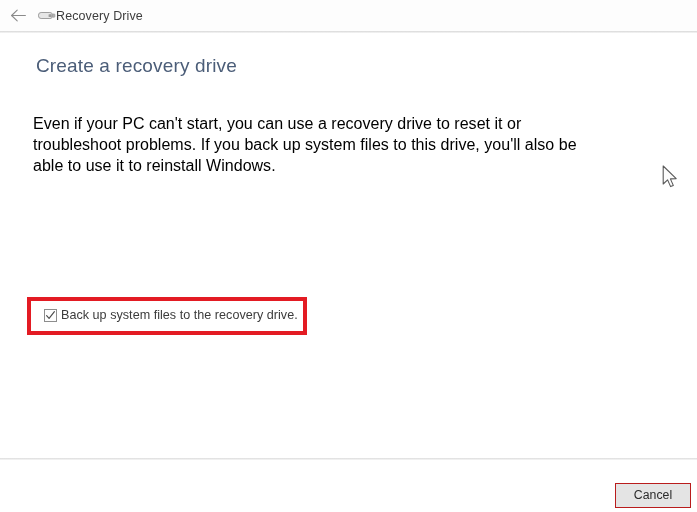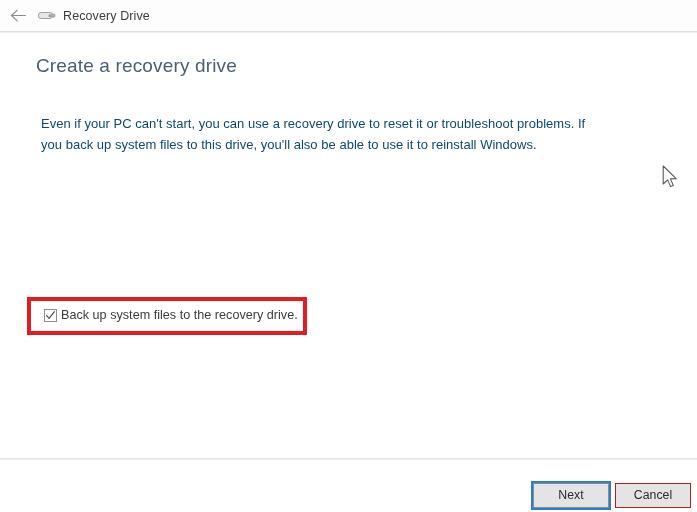--- a/index.html
+++ b/index.html
@@ -41,21 +41,20 @@
   .drive-icon {
     width: 18px;
     height: 16px;
     margin-left: 5px;
     display: flex;
     align-items: center;
     justify-content: center;
   }
   .drive-icon svg { display: block; }
   .titlebar-text {
-    margin-left: 7px;
     font-size: 12.5px;
     color: #3d3d3d;
     letter-spacing: .1px;
     white-space: nowrap;
   }
   .titlebar-divider {
     position: absolute;
     left: 0; top: 31px;
     width: 697px;
     height: 2px;
@@ -74,26 +73,26 @@
     position: absolute;
     left: 36px;
     top: 22px;
     font-size: 19px;
     color: #4b5d78;
     letter-spacing: .15px;
     white-space: nowrap;
   }
   .body-copy {
     position: absolute;
-    left: 41px;
+    left: 33px;
     top: 80px;
     width: 560px;
-    font-size: 13px;
+    font-size: 16px;
     line-height: 21px;
-    color: #0c4a6e;
+    color: #000000;
     letter-spacing: .02px;
   }
 
   
   .highlight-box {
     position: absolute;
     left: 27px;
     top: 264px;
     width: 280px;
     height: 38px;
@@ -223,21 +222,20 @@
             <path d="M1.6 5.6 L4.1 8.4 L9.4 1.6" fill="none" stroke="#4a4a4a" stroke-width="1.15" stroke-linecap="round" stroke-linejoin="round"></path>
           </svg>
         </span>
         <span class="checkbox-label">Back up system files to the recovery drive.</span>
       </div>
     </div>
   </div>
 
   <div class="footer-divider"></div>
   <div class="footer"></div>
-  <button class="btn btn-next">Next</button>
   <button class="btn btn-cancel">Cancel</button>
 
   <div class="cursor">
     <svg width="17" height="25" viewBox="0 0 17 25">
       <path d="M1.2 1.0 L1.2 19.0 L5.6 14.9 L8.6 21.6 L11.3 20.4 L8.4 13.9 L14.2 13.6 Z" fill="#fcfcfc" stroke="#5a5a5a" stroke-width="1.1" stroke-linejoin="round"></path>
     </svg>
   </div>
 
 </div>
 

